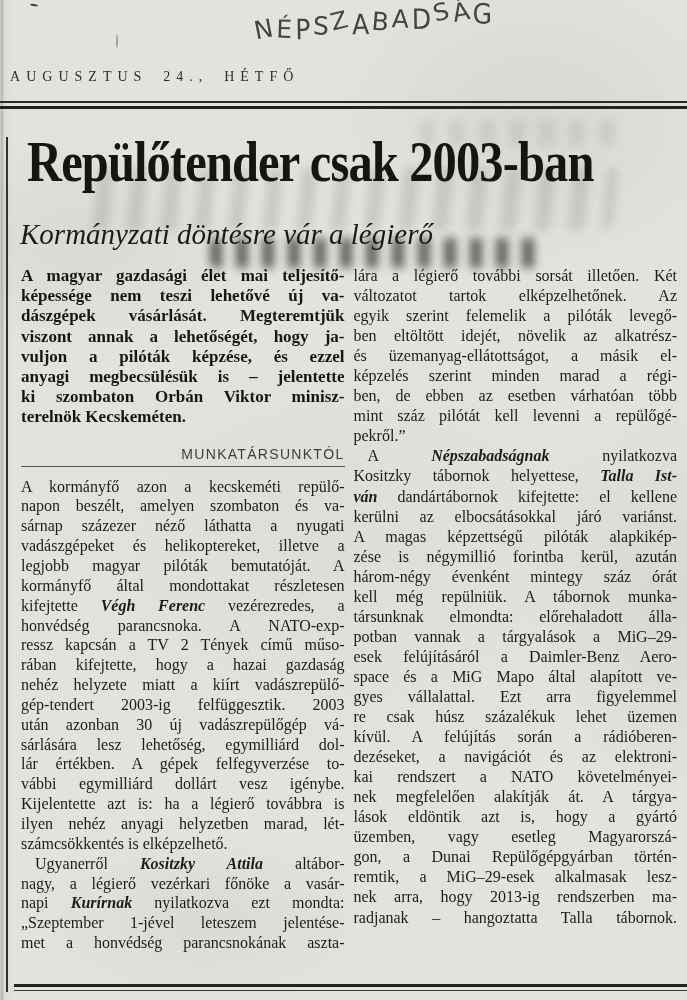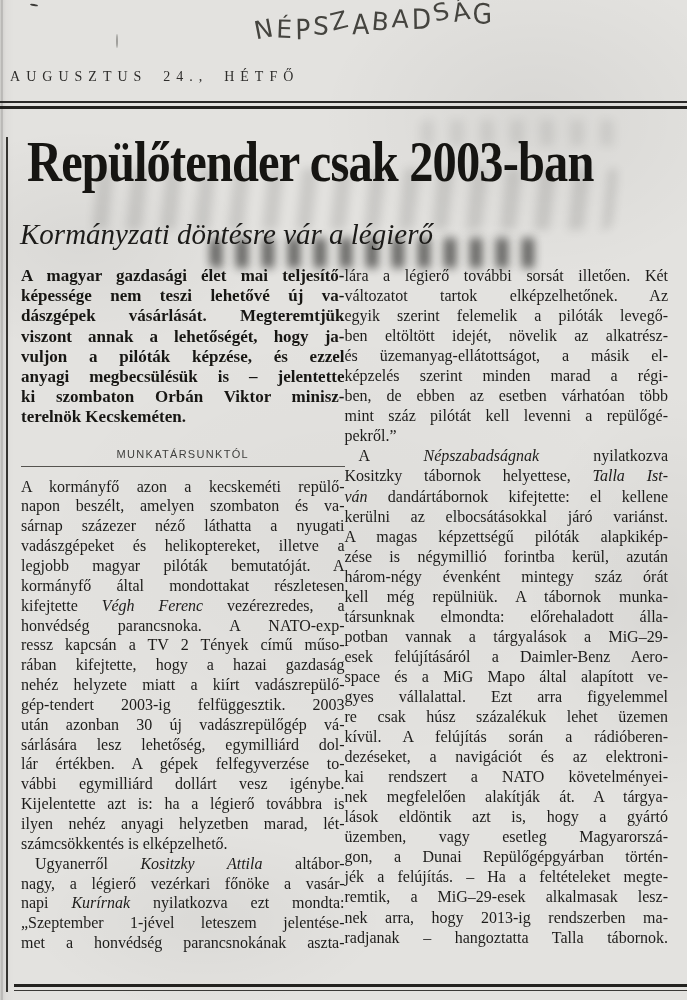--- a/index.html
+++ b/index.html
@@ -69,38 +69,38 @@
     font-size:57px;font-weight:700;letter-spacing:-1px;
     white-space:nowrap;color:#161512;
     transform:scaleX(0.85);transform-origin:left top;
   }
   .subheadline{
     position:absolute;left:20px;top:218px;width:645px;
     text-align:left;font-style:italic;font-size:29px;
     color:#1c1b19;white-space:nowrap;
   }
   
-  .columns{position:absolute;left:21px;top:266px;width:656px;display:flex;}
+  .columns{position:absolute;left:21px;top:266px;width:656px;display:flex;gap:9px;}
   .col{width:323.5px;}
   .tline{
     line-height:var(--lh,19.85px);
     text-align:justify;text-align-last:justify;
     white-space:nowrap;
   }
   .tline.end{text-align-last:left;}
   .tline.ind{text-indent:14px;}
-  .it{font-style:italic;}
+  .it{font-style:italic;font-weight:bold;}
   .lead{--lh:20.2px;font-size:17px;font-weight:700;color:#171613;}
   .lead .tline{white-space:normal;}
   .byline-wrap{margin-top:18px;}
   .byline{
     font-family:"Liberation Sans", sans-serif;
-    font-size:11px;letter-spacing:1.3px;
+    font-size:14px;letter-spacing:1.3px;
     color:var(--byline-ink,#3e3e3c);
-    text-align:center;line-height:16px;
+    text-align:right;line-height:16px;
   }
   .byline-rule{border-top:1.3px solid #55534f;margin-top:4px;}
   .body-lines{margin-top:10px;font-size:16px;--lh:19.85px;}
   .col-right{font-size:16px;--lh:20.05px;}
   
   .speck{position:absolute;background:#3c3b38;border-radius:50%;}
   .s1{left:30px;top:4px;width:8px;height:2px;transform:rotate(12deg);}
   .s2{left:116px;top:34px;width:2px;height:14px;opacity:0.4;}
 </style>
 </head>
@@ -199,21 +199,20 @@
         <div class="tline"><span>space és a MiG Mapo által alapított ve-</span></div>
         <div class="tline"><span>gyes vállalattal. Ezt arra figyelemmel</span></div>
         <div class="tline"><span>re csak húsz százalékuk lehet üzemen</span></div>
         <div class="tline"><span>kívül. A felújítás során a rádióberen-</span></div>
         <div class="tline"><span>dezéseket, a navigációt és az elektroni-</span></div>
         <div class="tline"><span>kai rendszert a NATO követelményei-</span></div>
         <div class="tline"><span>nek megfelelően alakítják át. A tárgya-</span></div>
         <div class="tline"><span>lások eldöntik azt is, hogy a gyártó</span></div>
         <div class="tline"><span>üzemben, vagy esetleg Magyarorszá-</span></div>
         <div class="tline"><span>gon, a Dunai Repülőgépgyárban történ-</span></div>
-        <div class="tline"><span>jék a felújítás. – Ha a feltételeket megte-</span></div>
         <div class="tline"><span>remtik, a MiG–29-esek alkalmasak lesz-</span></div>
         <div class="tline"><span>nek arra, hogy 2013-ig rendszerben ma-</span></div>
         <div class="tline"><span>radjanak – hangoztatta Talla tábornok.</span></div>
       </div>
   </div>
 
   <div class="rule-bottom">
     <div class="thick"></div>
       <div class="gap"></div>
       <div class="thin"></div>

